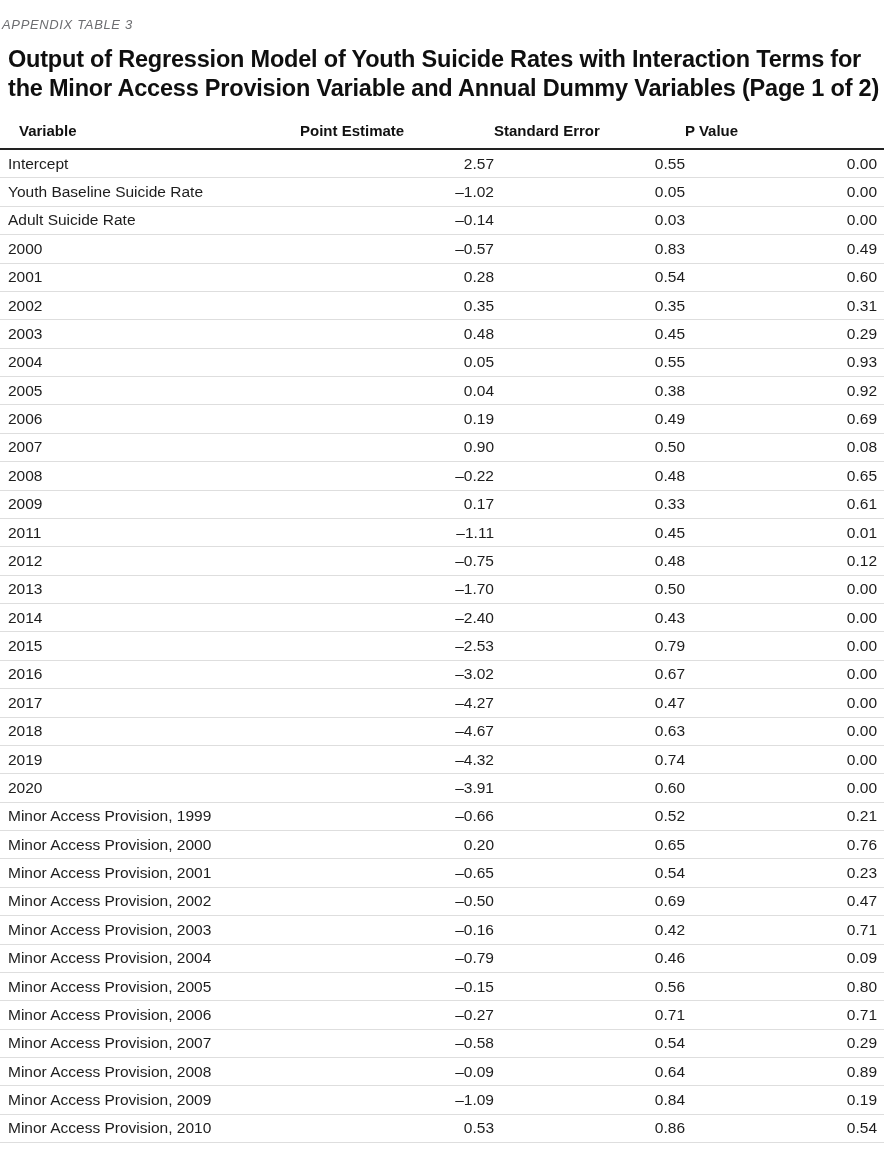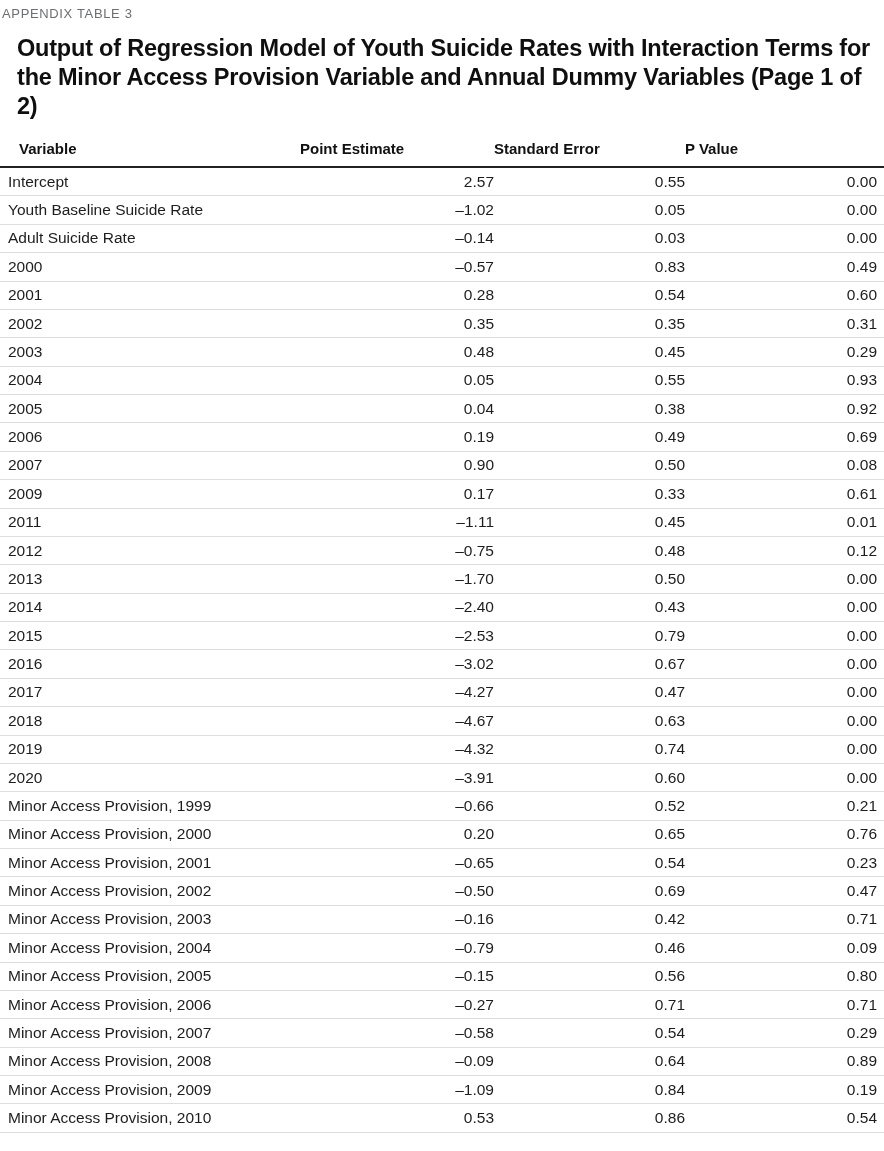--- a/index.html
+++ b/index.html
@@ -14,25 +14,26 @@
     box-sizing: border-box;
     font-family: "Liberation Sans", sans-serif;
     color: #1a1a1a;
     background: #ffffff;
   }
   .eyebrow {
     font-size: 13px;
     line-height: 14px;
     letter-spacing: 0.05em;
     color: #6d6e71;
-    padding: 7px 0 0 2px;
+    padding: 18px 0 0 2px;
+    font-style: italic;
   }
   .title {
     margin: 13px 0 0 0;
-    padding-left: 17px;
+    padding-left: 8px;
     font-size: 23.5px;
     line-height: 29px;
     font-weight: bold;
     letter-spacing: -0.2px;
     color: #0f0f0f;
   }
   table.data-table {
     border-collapse: collapse;
     table-layout: fixed;
     width: 884px;
@@ -153,20 +154,26 @@
           <td class="num">0.49</td>
           <td class="num">0.69</td>
         </tr>
         <tr>
           <td>2007</td>
           <td class="num">0.90</td>
           <td class="num">0.50</td>
           <td class="num">0.08</td>
         </tr>
         <tr>
+          <td>2008</td>
+          <td class="num">–0.22</td>
+          <td class="num">0.48</td>
+          <td class="num">0.65</td>
+        </tr>
+        <tr>
           <td>2009</td>
           <td class="num">0.17</td>
           <td class="num">0.33</td>
           <td class="num">0.61</td>
         </tr>
         <tr>
           <td>2011</td>
           <td class="num">–1.11</td>
           <td class="num">0.45</td>
           <td class="num">0.01</td>

